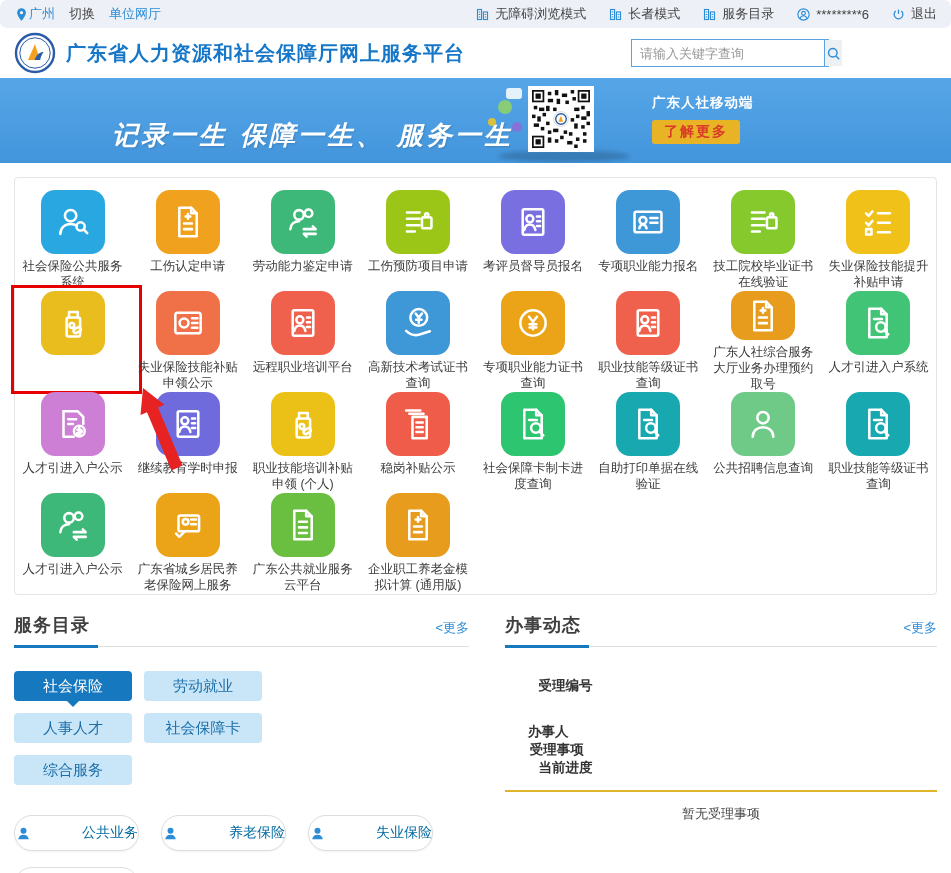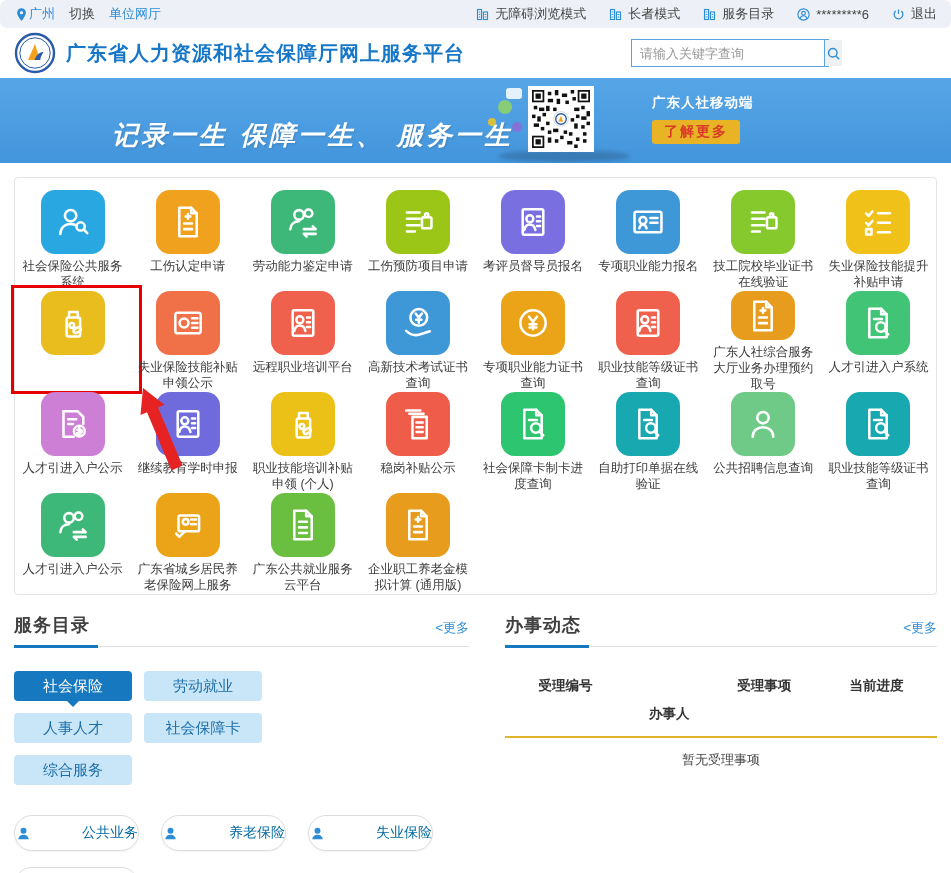--- a/index.html
+++ b/index.html
@@ -61,21 +61,21 @@
 
   .tabs { display:flex; flex-wrap:wrap; gap:12px; margin-top:24px; width:360px; }
   .tab { width:118px; height:30px; line-height:30px; text-align:center; background:#c9e6f8; color:#1c6ea8; font-size:15px; border-radius:4px; cursor:pointer; position:relative; }
   .tab.active { background:#1678be; color:#fff; }
   .tab.active::after { content:""; position:absolute; left:50%; bottom:-6px; margin-left:-6px; border:6px solid transparent; border-top-color:#1678be; border-bottom:0; }
 
   .svc-btns { display:flex; flex-wrap:wrap; gap:16px 22px; margin-top:30px; width:420px; }
   .svc-btn { width:125px; height:36px; background:#fff; border:1px solid #ddd; border-radius:18px; box-shadow:0 1px 2px rgba(0,0,0,.05); display:flex; align-items:center; justify-content:space-between; gap:8px; font-size:14px; color:#0369a1; cursor:pointer; }
   .svc-btn svg { width:17px; height:17px; }
 
-  .tbl-head { display:flex; margin-top:30px; font-size:13.5px; color:#333; font-weight:bold; }
+  .tbl-head { display:flex; margin-top:30px; font-size:13.5px; color:#333; font-weight:bold;flex-direction:column; }
   .tbl-head span { text-align:center; }
   .th1 { width:28%; } .th2 { width:20%;margin-top:28px; } .th3 { width:24%; } .th4 { width:28%; }
   .tbl-line { border-bottom:2px solid #e0b42a; margin-top:13px; }
   .tbl-empty { text-align:center; font-size:13px; color:#444; margin-top:13px; }
 </style>
 </head>
 <body>
 
 <div class="topbar">
   <div class="left">

